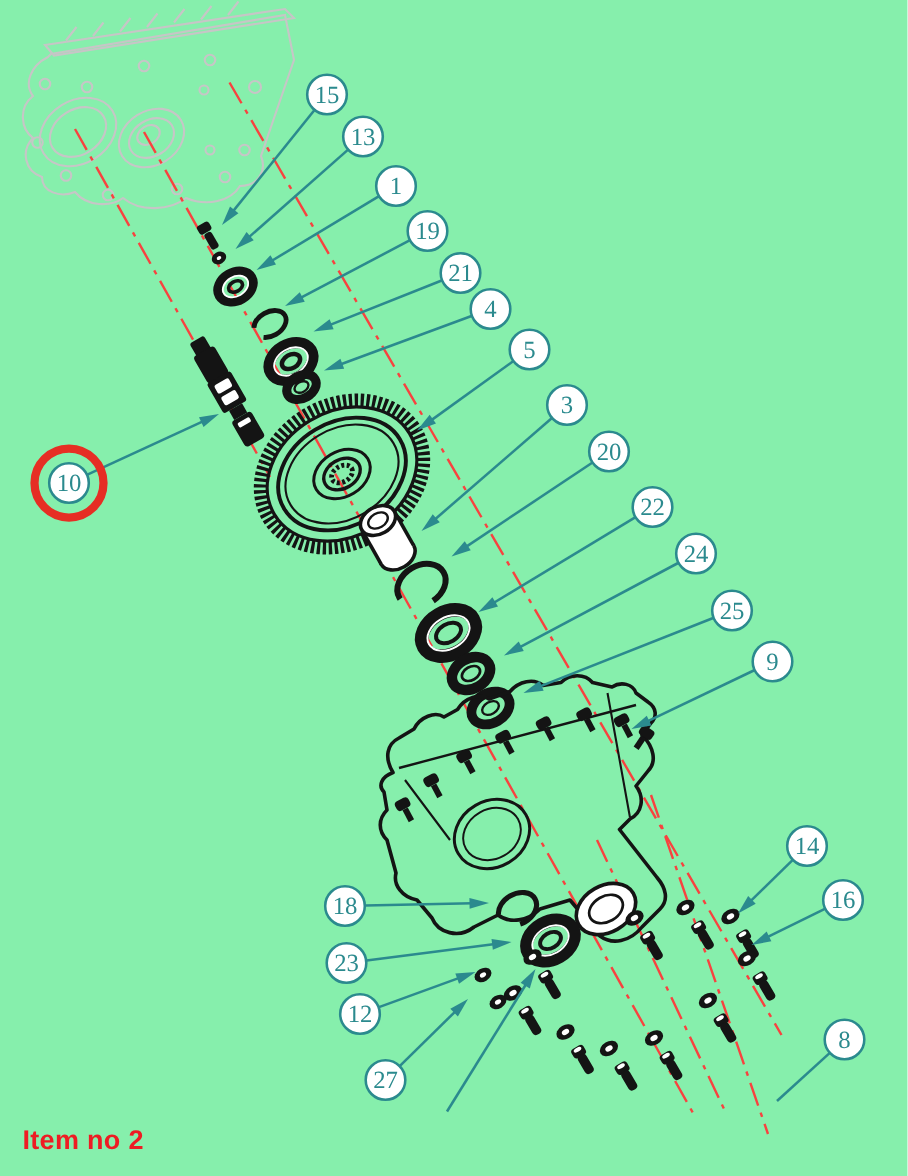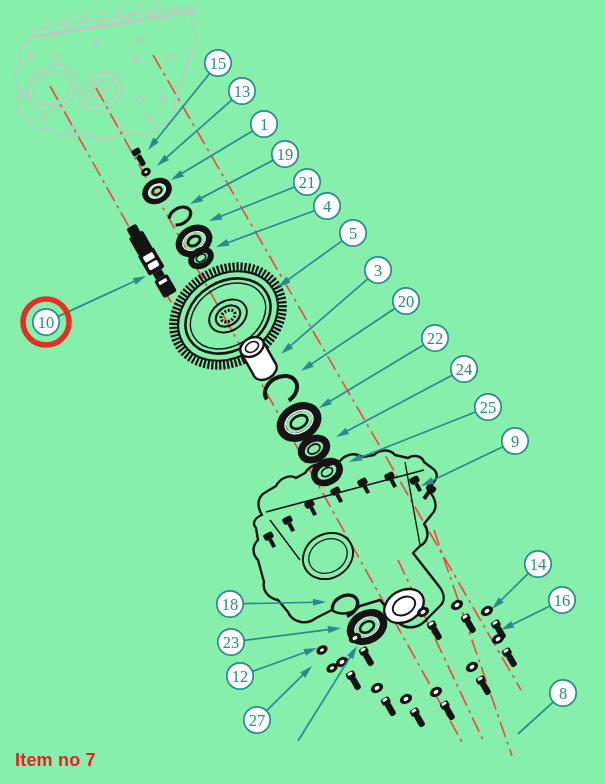--- a/index.html
+++ b/index.html
@@ -333,14 +333,14 @@
           <circle cx="46" cy="322" r="23" fill="none" stroke="#e62e24" stroke-width="5.5"></circle>
           <text x="46" y="327.5" text-anchor="middle" font-size="16.5" fill="#2b8a8e" class="co">10</text>
         </g>
         <g>
           <line x1="298" y1="741" x2="351.1965601888663" y2="655.3445217297916" stroke="#2b8a8e" stroke-width="1.7"></line>
           <polygon points="357,646 353.19959642568284,658.9428332552156 347.08318220254654,655.14421810611" fill="#2b8a8e"></polygon>
         </g>
       </g>
 </svg>
 
-<div class="footer-label">Item no 7</div>
+<div class="footer-label">Item no 2</div>
 </div>
 
 </body></html>

